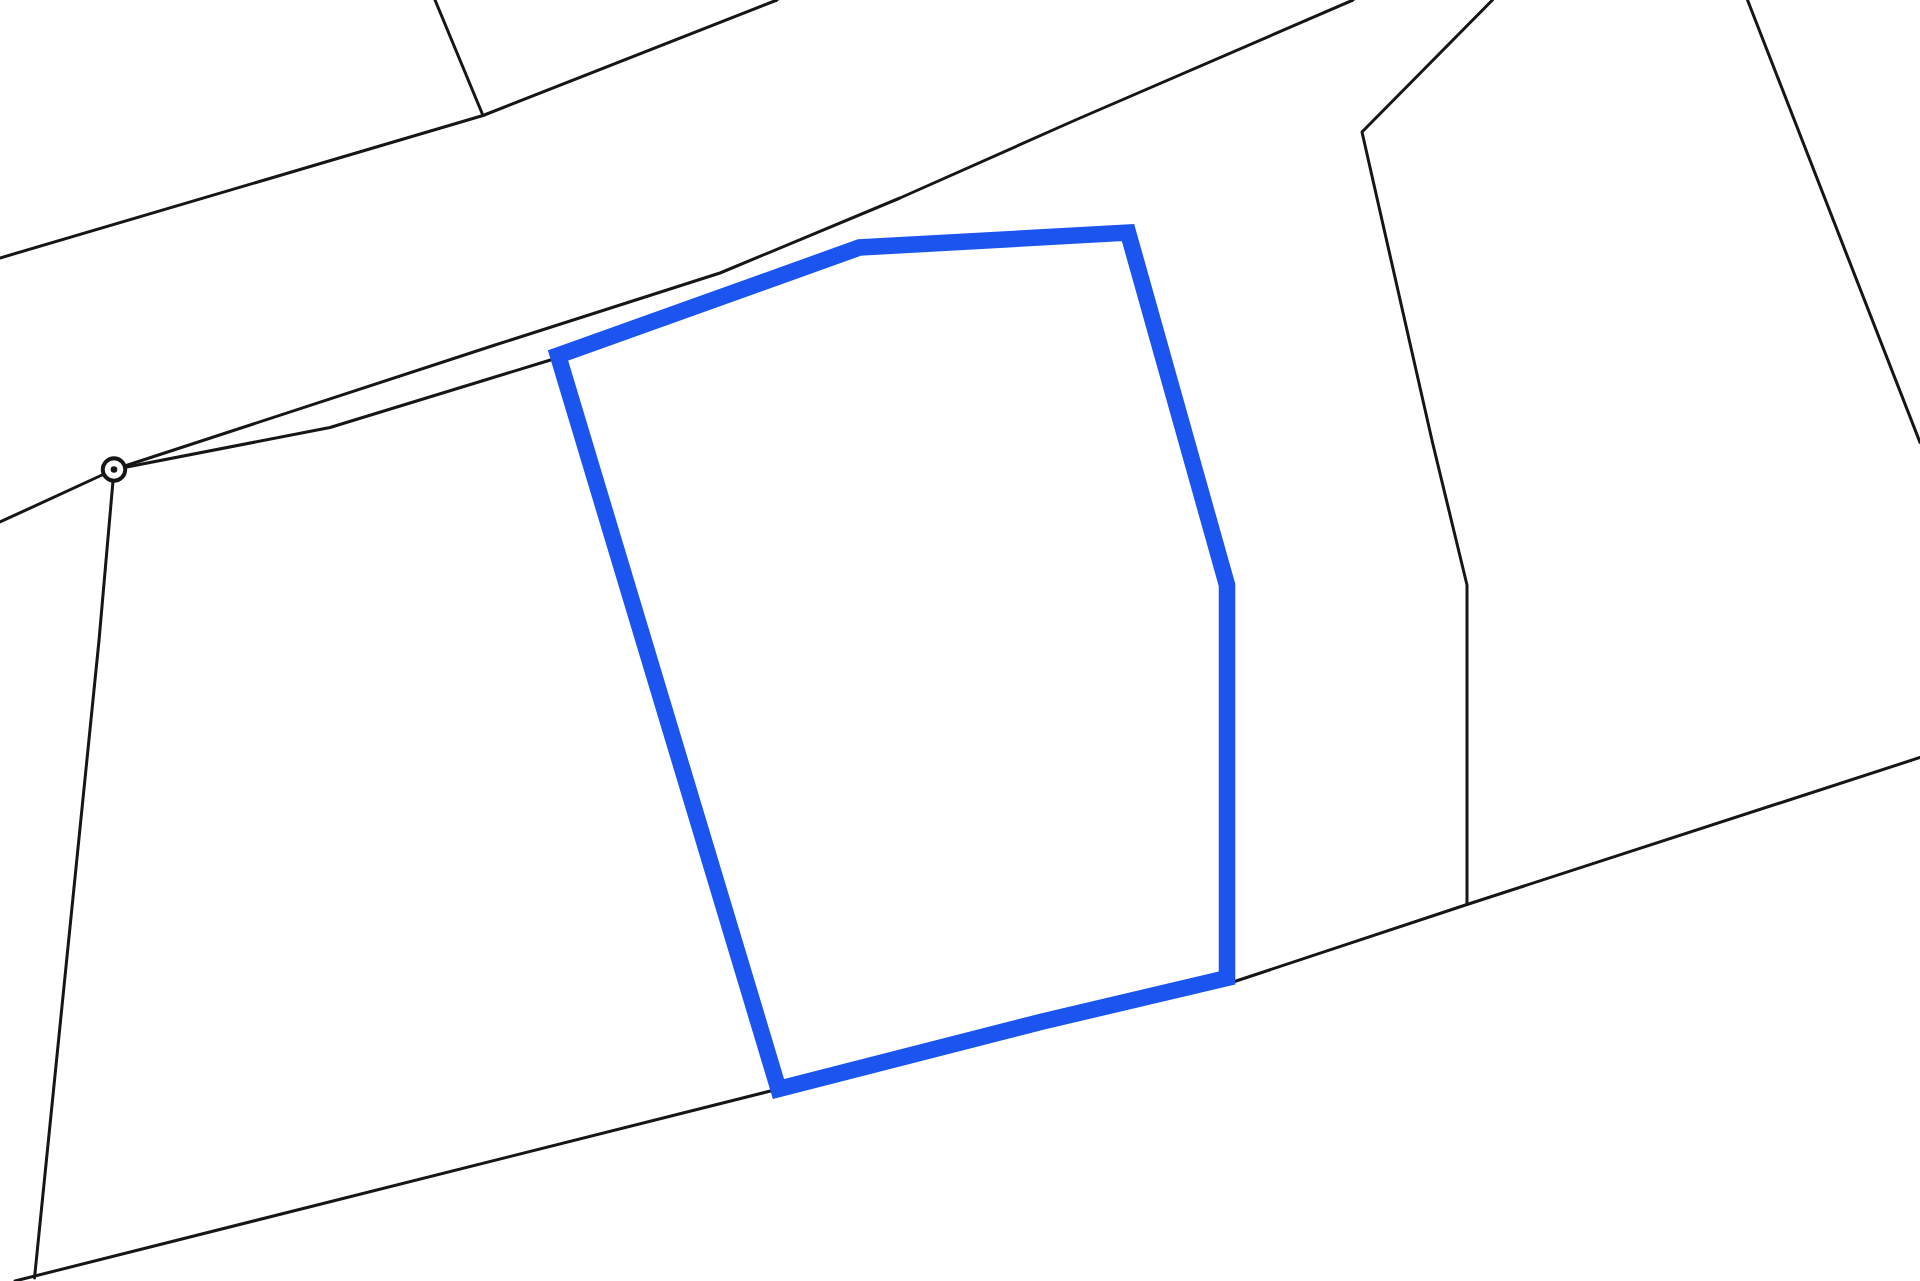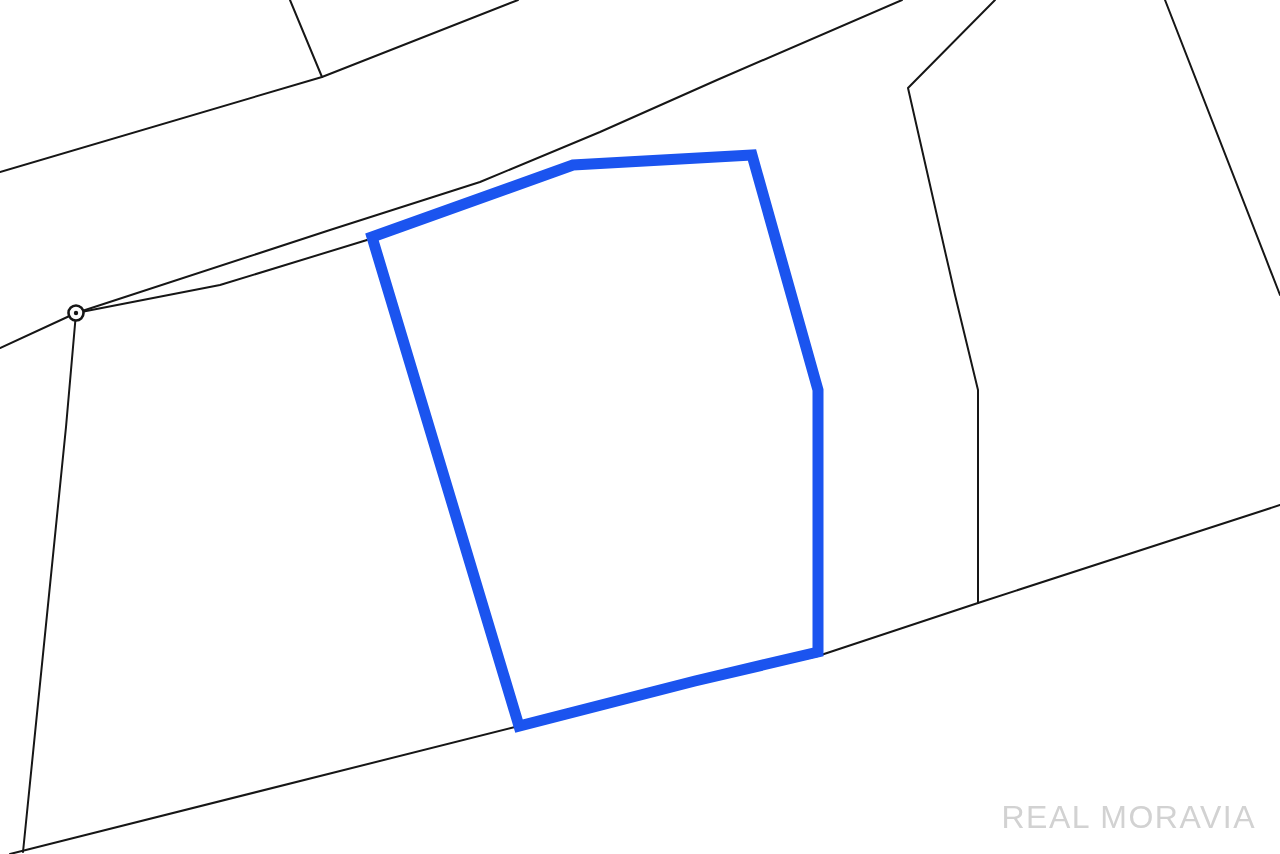--- a/index.html
+++ b/index.html
@@ -49,14 +49,13 @@
         <polyline points="10,854 519,726 695,683 818,656 978,603 1280,505" fill="none" stroke="#161616" stroke-width="2" stroke-linejoin="round" stroke-linecap="round"></polyline>
         <polyline points="995,0 908,88 955,295 978,390 978,603" fill="none" stroke="#161616" stroke-width="2" stroke-linejoin="round" stroke-linecap="round"></polyline>
         <polyline points="1165,0 1280,295" fill="none" stroke="#161616" stroke-width="2" stroke-linejoin="round" stroke-linecap="round"></polyline>
       </g>
     <polygon fill="none" stroke-linejoin="miter" points="372,237 573,165 752,155 818,390 818,652 695,681 519,726" stroke="#1b54ef" stroke-width="11"></polygon>
     <g>
       <circle cx="76" cy="313" r="7.5" fill="#ffffff" stroke="#161616" stroke-width="2.6"></circle>
       <circle cx="76" cy="313" r="2.2" fill="#161616"></circle>
     </g>
   </svg>
-  <div class="watermark" style="color: rgb(210, 210, 210);">REAL MORAVIA</div>
 </div>
 
 </body></html>

